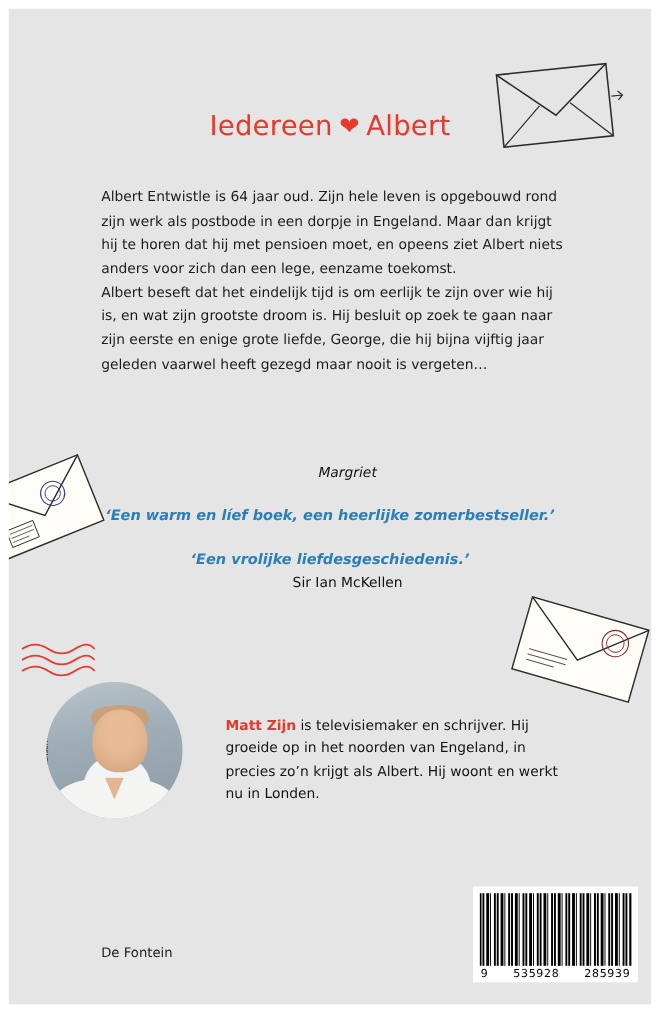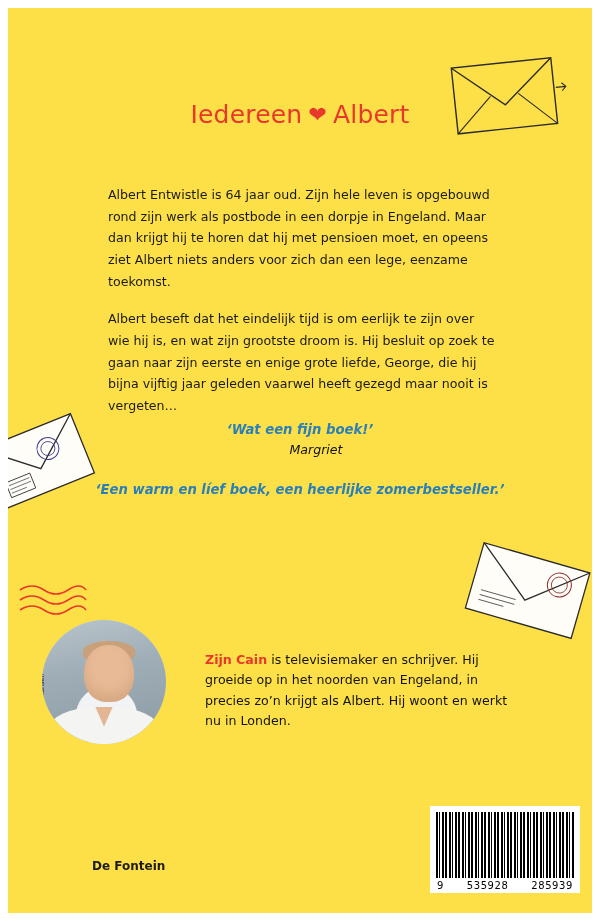--- a/index.html
+++ b/index.html
@@ -11,21 +11,21 @@
     height: 921px;
     background: #fdf8f3;
     font-family: "Liberation Sans", sans-serif;
     position: relative;
     overflow: hidden;
   }
 
   .page {
     position: absolute;
     inset: 0;
-    background: #fde047;
+    background: #e5e5e5;
   }
 
   
   .env {
     position: absolute;
     pointer-events: none;
   }
   .env svg { display: block; }
 
   .env-topright { top: 48px; right: 28px; transform: rotate(-6deg); }
@@ -63,21 +63,21 @@
   .blurb {
     position: absolute;
     top: 168px;
     left: 92px;
     width: 420px;
     font-size: 12.6px;
     line-height: 1.72;
     color: #1b1b1b;
     font-family: "DejaVu Sans", sans-serif;
   }
-  .blurb p { margin: 16px; }
+  .blurb p { margin: 0; }
 
   
   .quotes {
     position: absolute;
     top: 420px;
     left: 0;
     width: 100%;
     text-align: center;
   }
   .quote-block { margin-bottom: 20px; }
@@ -214,21 +214,20 @@
     padding: 0 1px;
   }
 
   .publisher {
     position: absolute;
     left: 92px;
     bottom: 48px;
     font-size: 12px;
     color: #1b1b1b;
     font-family: "DejaVu Sans", sans-serif;
-    font-weight: bold;
   }
 
   .edge-left, .edge-right {
     position: absolute;
     top: 0;
     bottom: 0;
     width: 8px;
     background: #ffffff;
   }
   .edge-left { left: 0; }
@@ -294,40 +293,43 @@
     <span>Iedereen</span><span class="heart">❤</span><span>Albert</span>
   </div>
 
   <div class="blurb">
     <p>Albert Entwistle is 64 jaar oud. Zijn hele leven is opgebouwd rond zijn werk als postbode in een dorpje in Engeland. Maar dan krijgt hij te horen dat hij met pensioen moet, en opeens ziet Albert niets anders voor zich dan een lege, eenzame toekomst.</p>
     <p>Albert beseft dat het eindelijk tijd is om eerlijk te zijn over wie hij is, en wat zijn grootste droom is. Hij besluit op zoek te gaan naar zijn eerste en enige grote liefde, George, die hij bijna vijftig jaar geleden vaarwel heeft gezegd maar nooit is vergeten…</p>
   </div>
 
   <div class="quotes">
     <div class="quote-block">
-      <div class="quote-text">‘Wat een fijn boek!’</div>
       <div class="quote-src italic">Margriet</div>
     </div>
     <div class="quote-block">
       <div class="quote-text">‘Een warm en líef boek, een heerlijke zomerbestseller.’</div>
+    </div>
+    <div class="quote-block">
+      <div class="quote-text">‘Een vrolijke liefdesgeschiedenis.’</div>
+      <div class="quote-src">Sir Ian McKellen</div>
     </div>
   </div>
 
   <div class="author-photo">
     <div class="photo-inner">
       <div class="hair"></div>
       <div class="head"></div>
       <div class="shoulders"></div>
       <div class="shirt-v"></div>
     </div>
     <div class="photo-credit">© Pal Hansen</div>
   </div>
 
   <div class="author-bio">
-    <span class="name">Zijn Cain</span><span> is televisiemaker en schrijver. Hij groeide op in het noorden van Engeland, in precies zo’n krijgt als Albert. Hij woont en werkt nu in Londen.</span>
+    <span class="name">Matt Zijn</span><span> is televisiemaker en schrijver. Hij groeide op in het noorden van Engeland, in precies zo’n krijgt als Albert. Hij woont en werkt nu in Londen.</span>
   </div>
 
   <div class="publisher">De Fontein</div>
 
   <div class="barcode-box">
     <div class="bars"></div>
     <div class="barcode-digits">
       <span>9</span>
       <span>535928</span>
       <span>285939</span>

